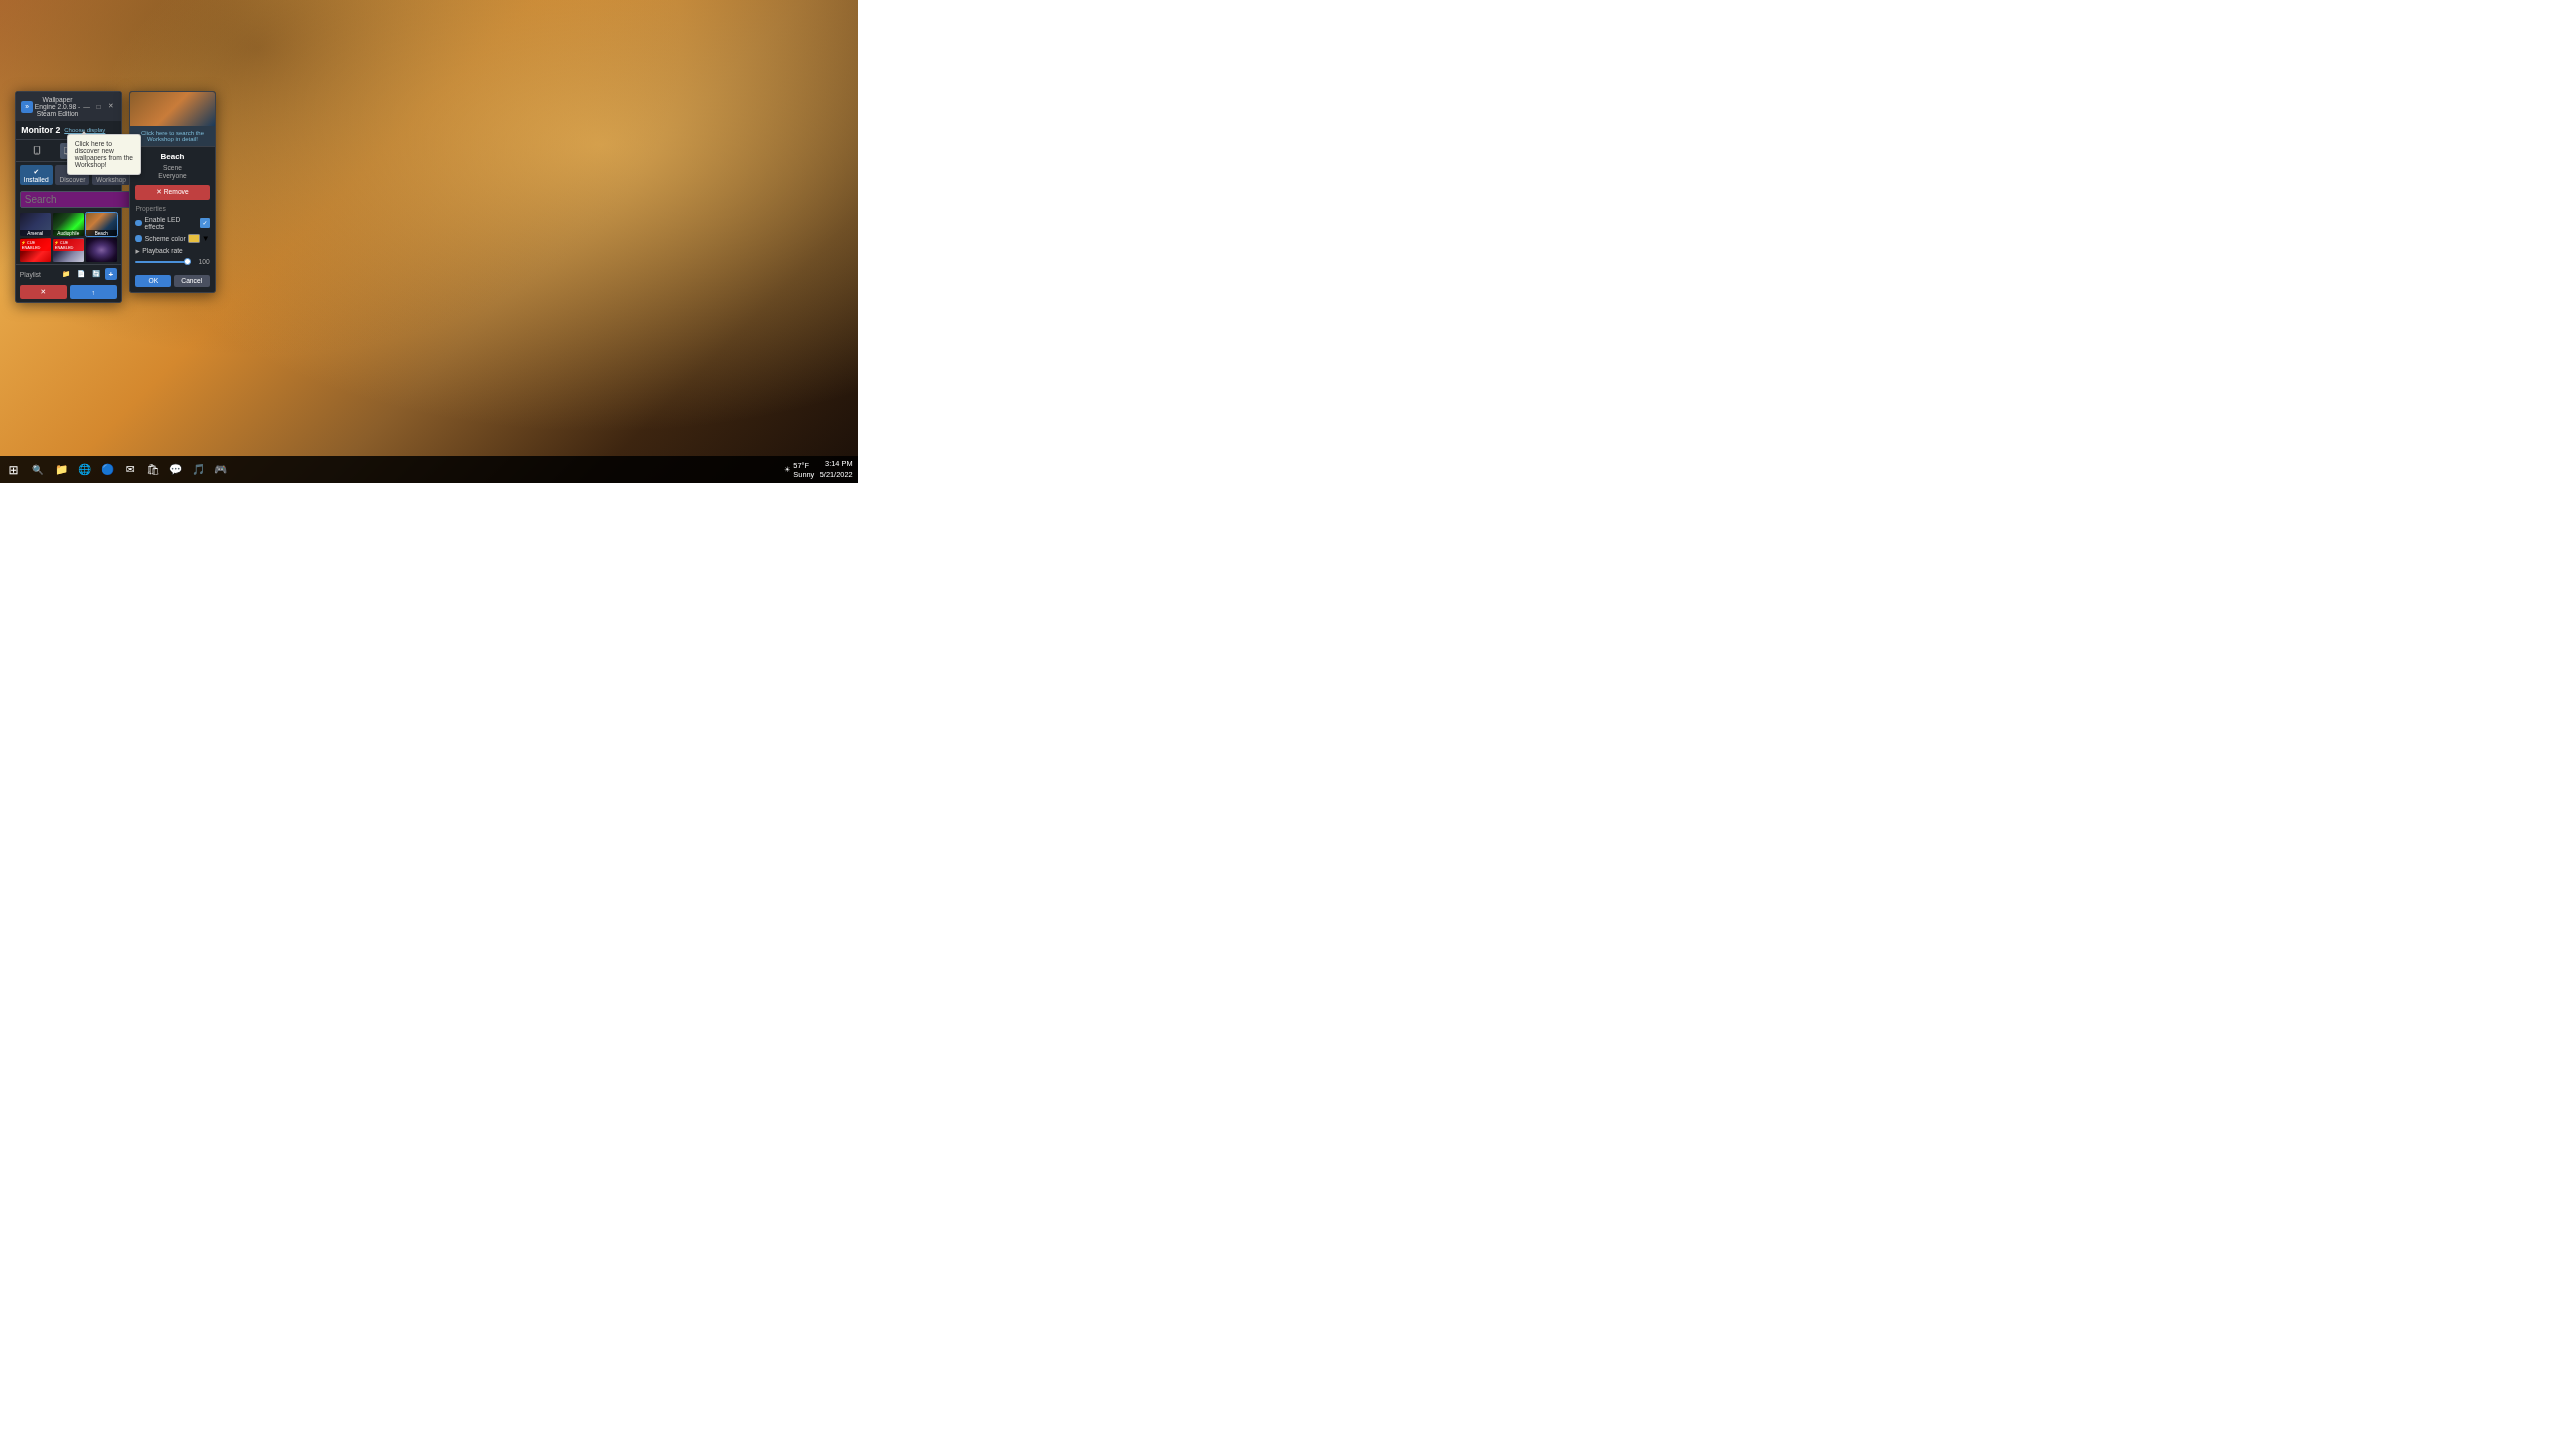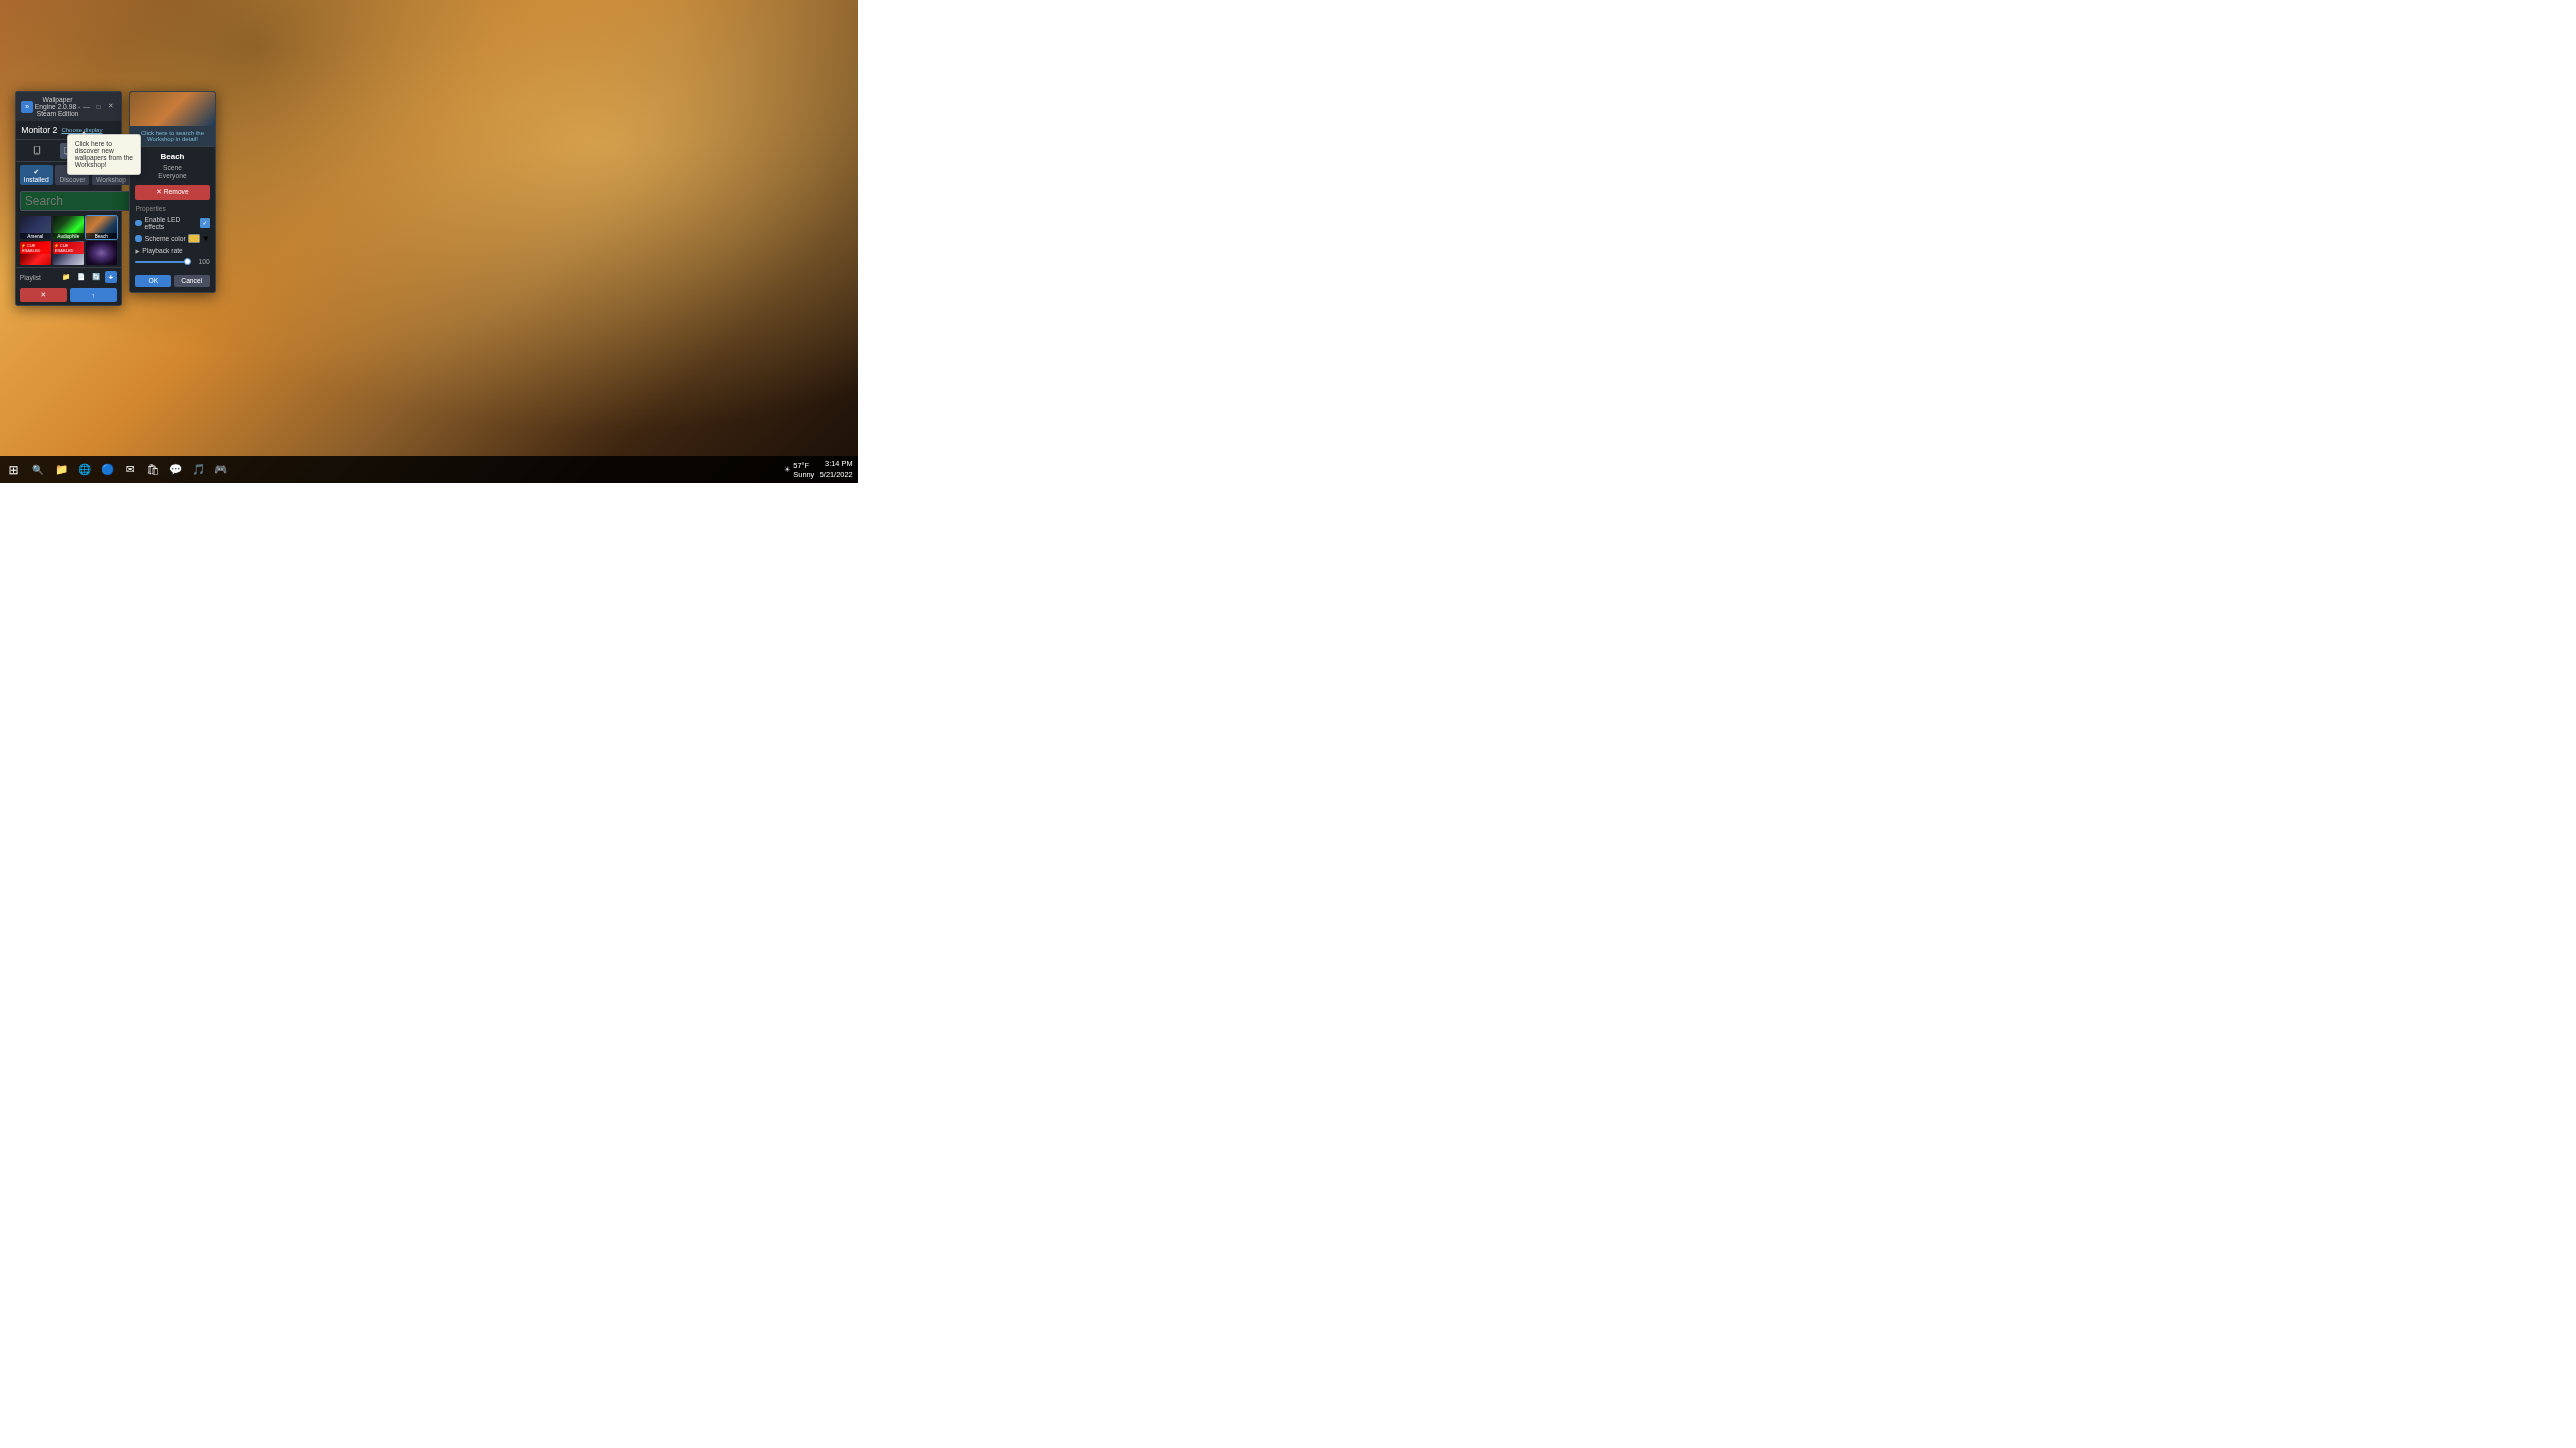--- a/index.html
+++ b/index.html
@@ -152,21 +152,21 @@
     .window-header {
       padding: 4px 5.4px;
       display: flex;
       align-items: center;
       gap: 4px;
       border-bottom: 0.7px solid #3a3f48;
     }
 
     .monitor-label {
       font-size: 8.7px;
-      font-weight: normal;
+      font-weight: bold;
       color: white;
     }
 
     .choose-display-btn {
       font-size: 6px;
       color: #7ab8d4;
       cursor: pointer;
       text-decoration: underline;
     }
 
@@ -225,26 +225,26 @@
 
     .search-row {
       padding: 2.7px 4px;
       display: flex;
       align-items: center;
       gap: 2.7px;
     }
 
     .search-input {
       flex: 1;
-      background: #14532d;
+      background: #701a75;
       border: 0.7px solid #4a5060;
       border-radius: 2px;
       padding: 2px 4px;
       color: #aaa;
-      font-size: 12px;
+      font-size: 10px;
       outline: none;
     }
 
     .filter-btn {
       width: 14.8px;
       height: 14.8px;
       background: #3a4050;
       border: 0.7px solid #4a5060;
       border-radius: 2px;
       color: #aaa;

